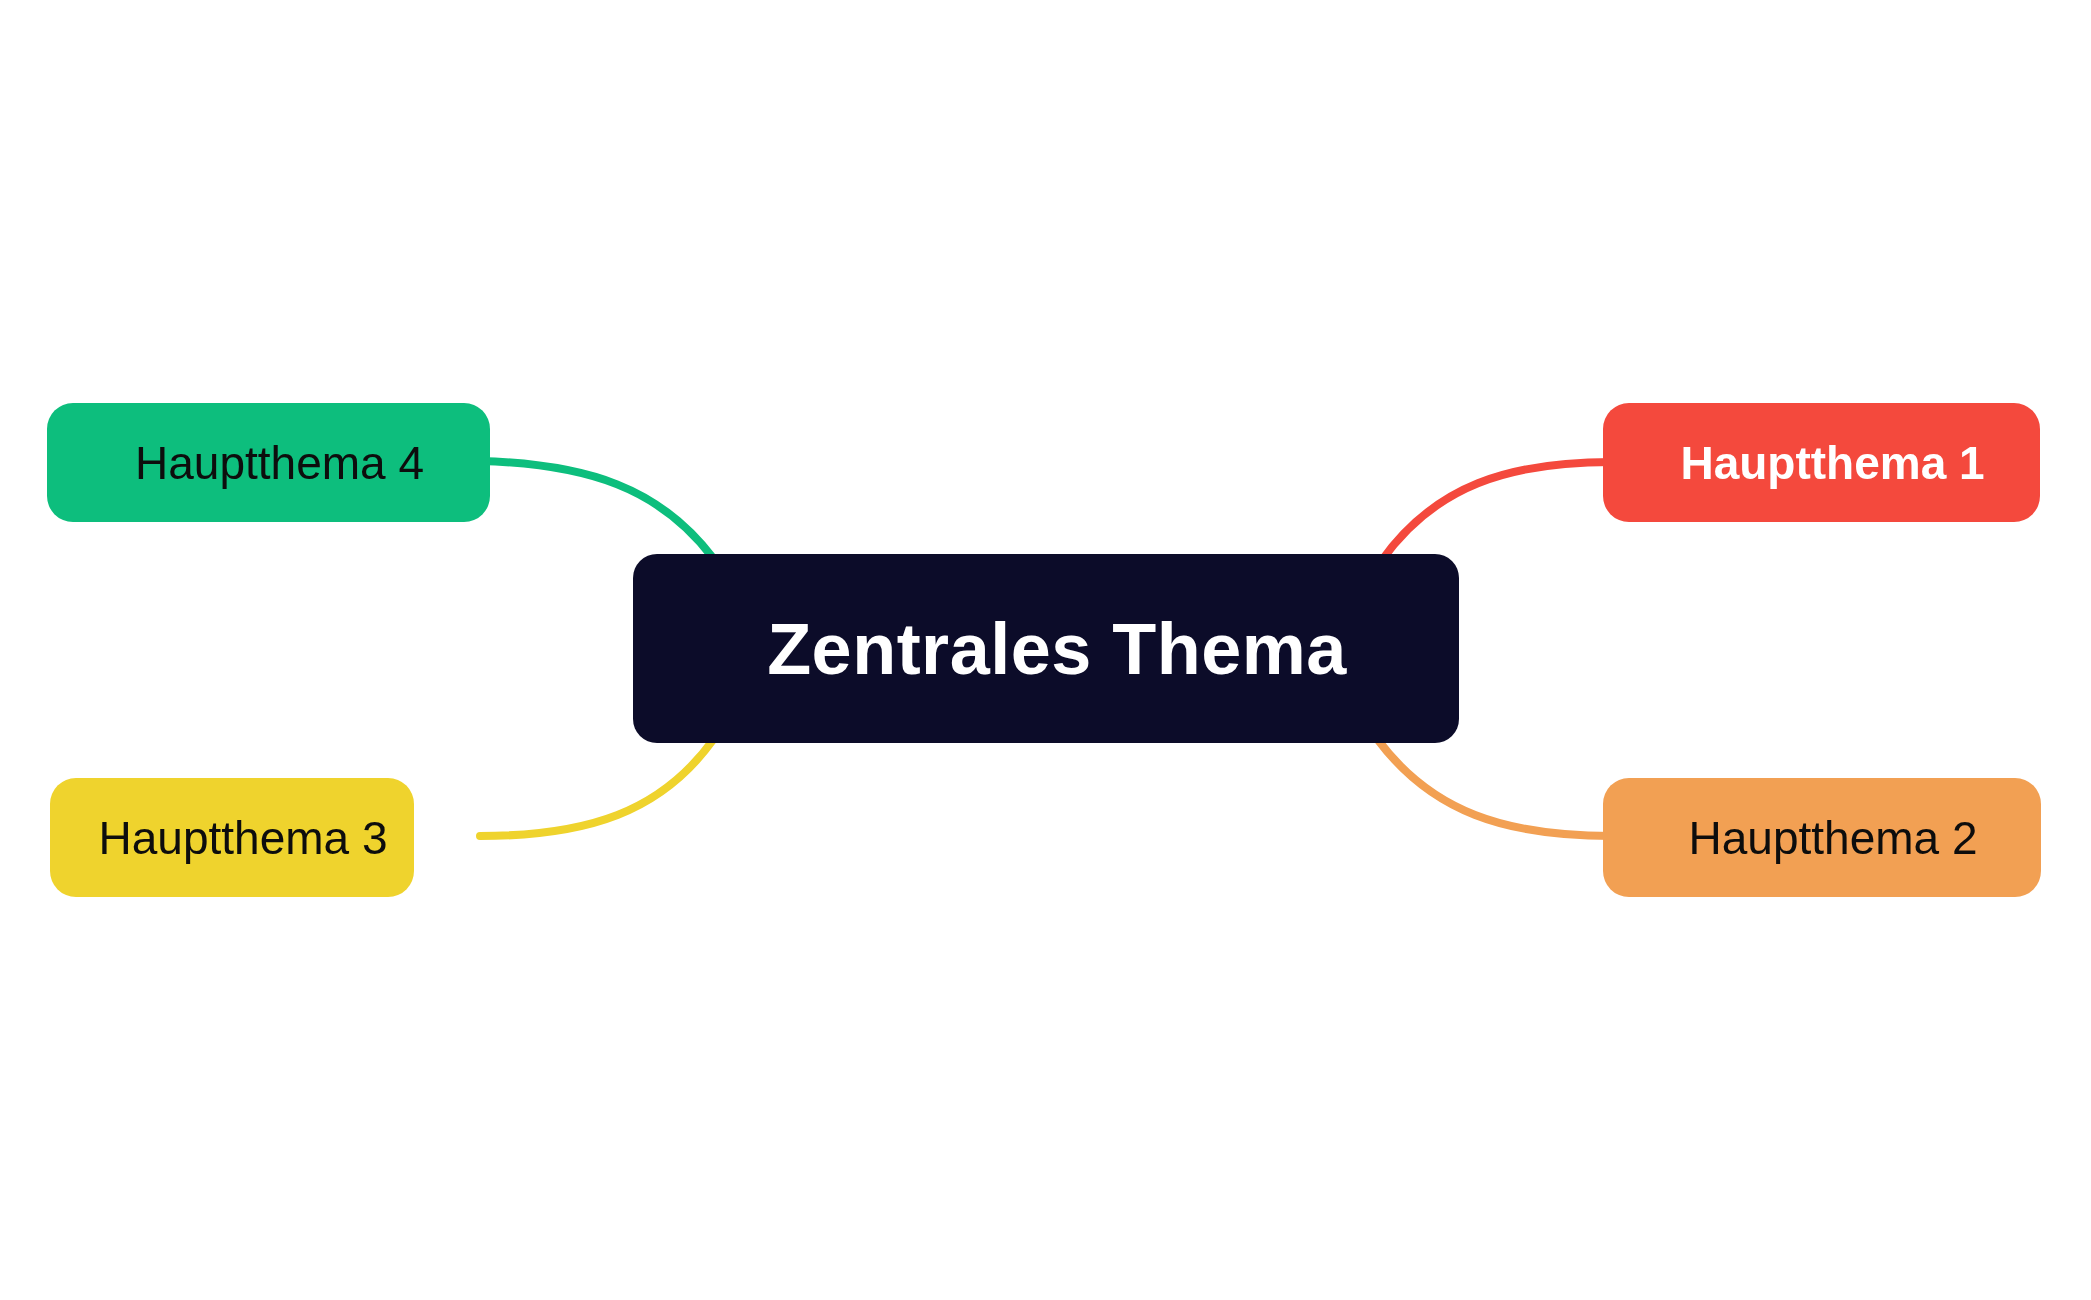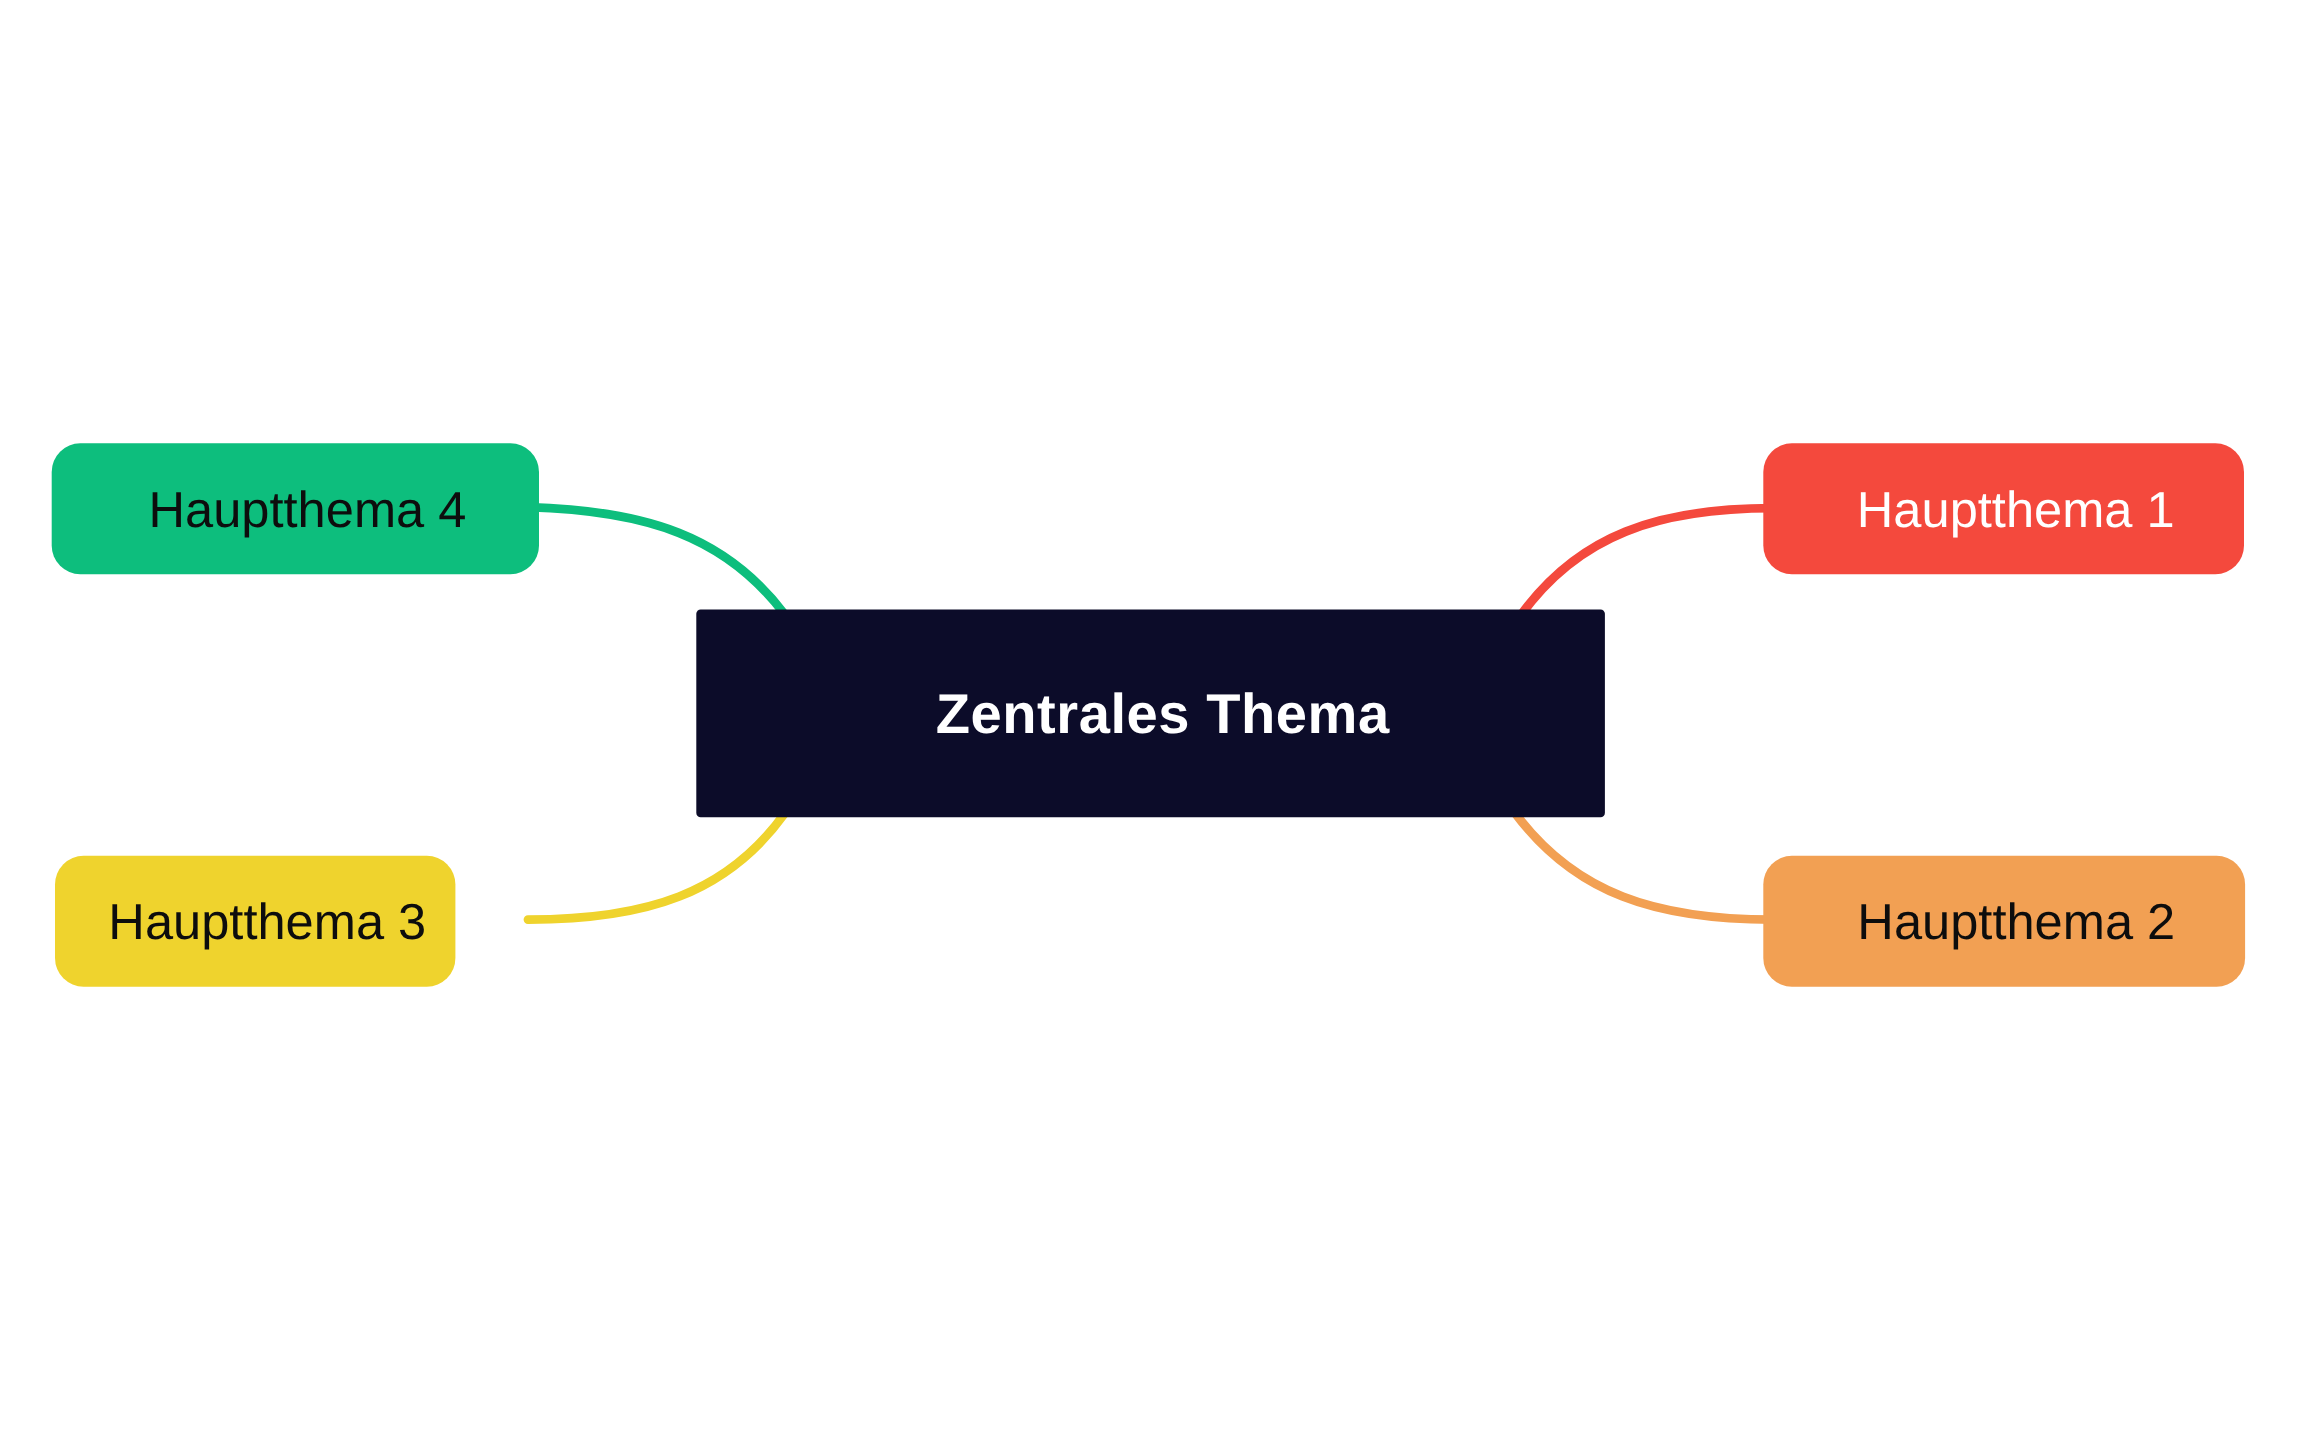--- a/index.html
+++ b/index.html
@@ -38,33 +38,33 @@
     text-align: left;
     white-space: nowrap;
     cursor: default;
     padding-left: 22px;
   }
   .node-central {
     left: 633px;
     top: 554px;
     width: 826px;
     height: 189px;
-    border-radius: 4px;
-    font-size: 51px;
+    border-radius: 24px;
+    font-size: 72px;
     font-weight: 700;
     letter-spacing: 0.5px;
   }
   .node-branch {
     width: 440px;
     height: 119px;
     border-radius: 26px;
     font-size: 46px;
     font-weight: 500;
   }
-  .pos-top-right    { left: 1603px; top: 403px; width: 437px; }
+  .pos-top-right    { left: 1603px; top: 403px; width: 437px; font-weight: bold; }
   .pos-bottom-right { left: 1603px; top: 778px; width: 438px; }
   .pos-bottom-left  { left: 50px;   top: 778px; width: 364px; }
   .pos-top-left     { left: 47px;   top: 403px; width: 443px; }
 </style>
 </head>
 <body>
 
 <div class="canvas" style="background-color: rgb(255, 255, 255);">
 
   <svg class="connector-layer" viewBox="0 0 2091 1300" aria-hidden="true">

